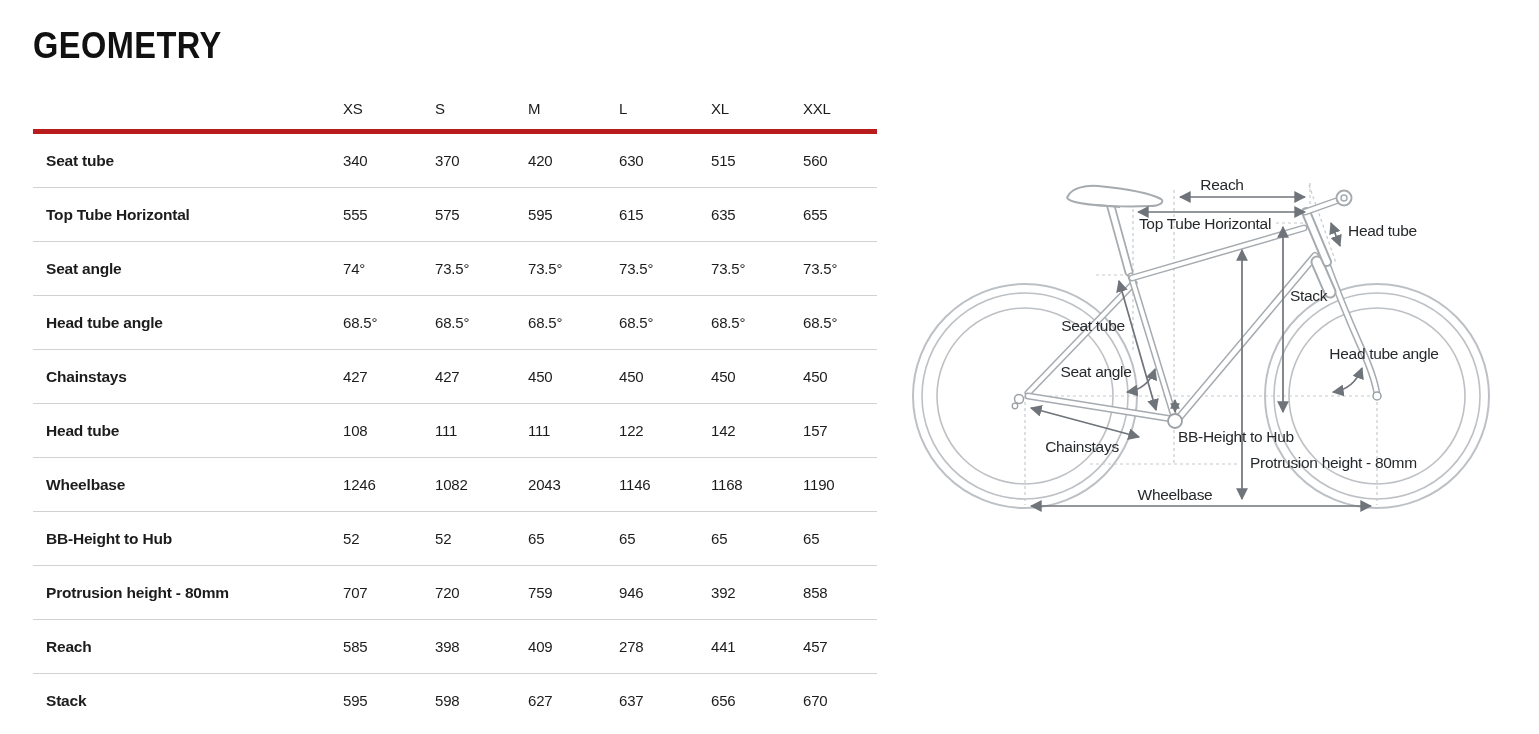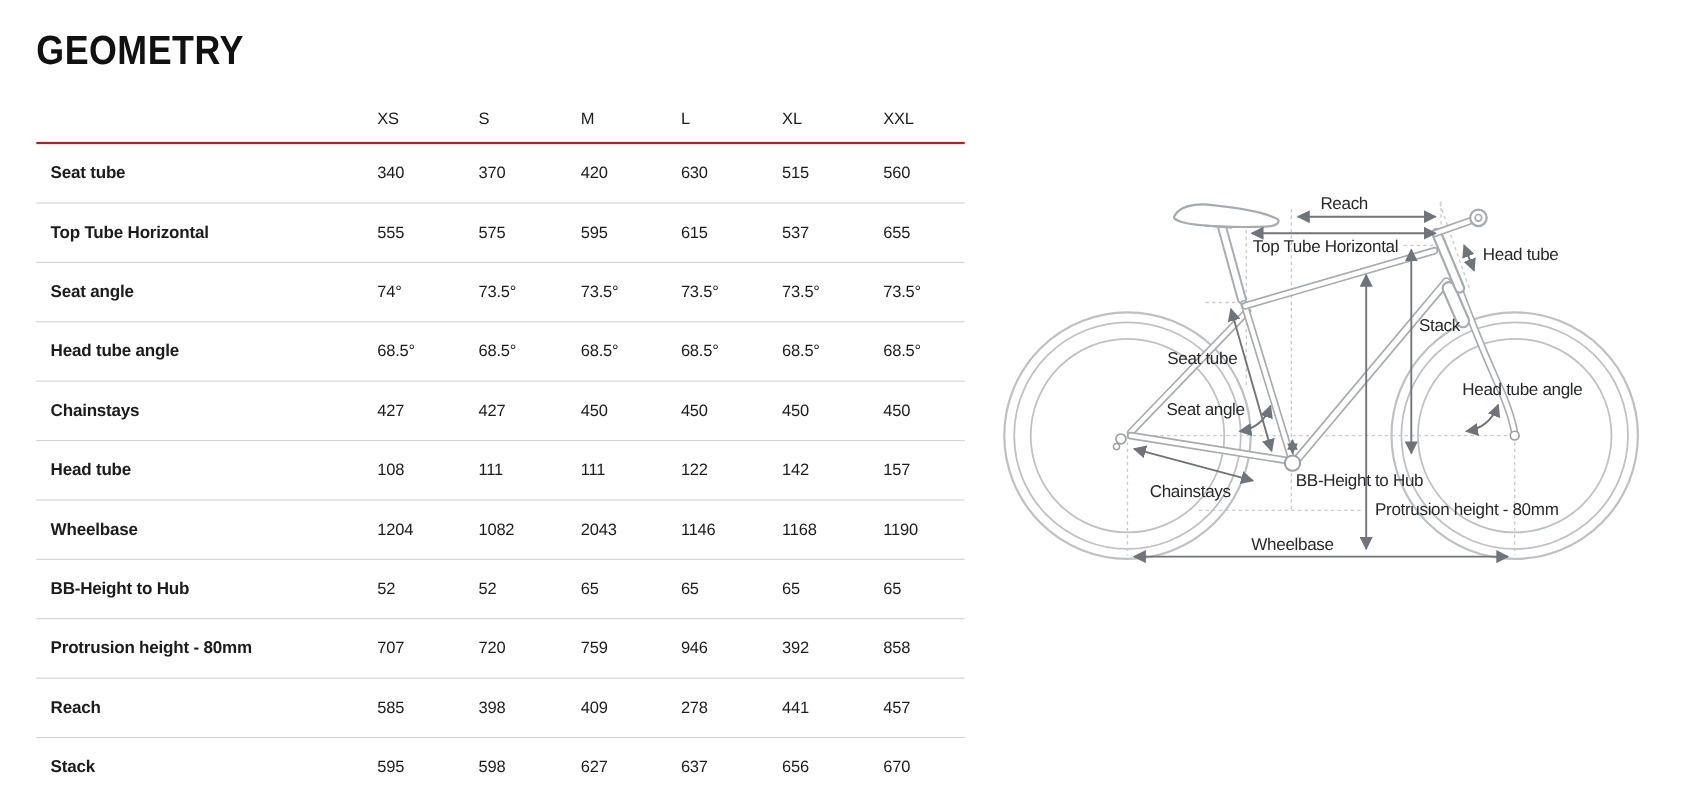--- a/index.html
+++ b/index.html
@@ -13,21 +13,21 @@
     position:absolute;left:33px;top:27px;
     font-size:37px;font-weight:bold;line-height:1.05;color:#111;
     transform:scaleX(0.88);transform-origin:left top;letter-spacing:0.5px;
   }
   .geo-table{position:absolute;left:33px;top:88px;width:844px;}
   .grid{
     display:grid;
     grid-template-columns:310px 92px 93px 91px 92px 92px 74px;
     align-items:center;
   }
-  .header-row{height:41px;border-bottom:2px solid #b91c1c;font-size:15px;}
+  .header-row{height:41px;border-bottom:5px solid #b91c1c;font-size:15px;}
   .row{height:53px;border-bottom:1px solid #d2d2d2;font-size:15px;}
   #rows .row:last-child{border-bottom:none;}
   .lbl{font-weight:bold;font-size:15.5px;padding-left:13px;}
   .val,.hcell{text-align:left;}
   .diagram{position:absolute;left:900px;top:150px;width:640px;height:420px;}
   .tube-o{stroke:#a6abb0;fill:none;stroke-linecap:round;stroke-linejoin:round;}
   .tube-i{stroke:#ffffff;fill:none;stroke-linecap:round;stroke-linejoin:round;}
   .wheel{stroke:#bdc1c5;fill:none;}
   .dash{stroke:#c6cacd;stroke-width:1.2;fill:none;stroke-dasharray:3 3;}
   .arr{stroke:#6f747a;stroke-width:1.7;fill:none;}
@@ -61,21 +61,21 @@
         <div class="val">630</div>
         <div class="val">515</div>
         <div class="val">560</div>
       </div>
       <div class="grid row">
         <div class="lbl">Top Tube Horizontal</div>
         <div class="val">555</div>
         <div class="val">575</div>
         <div class="val">595</div>
         <div class="val">615</div>
-        <div class="val">537</div>
+        <div class="val">635</div>
         <div class="val">655</div>
       </div>
       <div class="grid row">
         <div class="lbl">Seat angle</div>
         <div class="val">74°</div>
         <div class="val">73.5°</div>
         <div class="val">73.5°</div>
         <div class="val">73.5°</div>
         <div class="val">73.5°</div>
         <div class="val">73.5°</div>
@@ -102,21 +102,21 @@
         <div class="lbl">Head tube</div>
         <div class="val">108</div>
         <div class="val">111</div>
         <div class="val">111</div>
         <div class="val">122</div>
         <div class="val">142</div>
         <div class="val">157</div>
       </div>
       <div class="grid row">
         <div class="lbl">Wheelbase</div>
-        <div class="val">1204</div>
+        <div class="val">1246</div>
         <div class="val">1082</div>
         <div class="val">2043</div>
         <div class="val">1146</div>
         <div class="val">1168</div>
         <div class="val">1190</div>
       </div>
       <div class="grid row">
         <div class="lbl">BB-Height to Hub</div>
         <div class="val">52</div>
         <div class="val">52</div>

